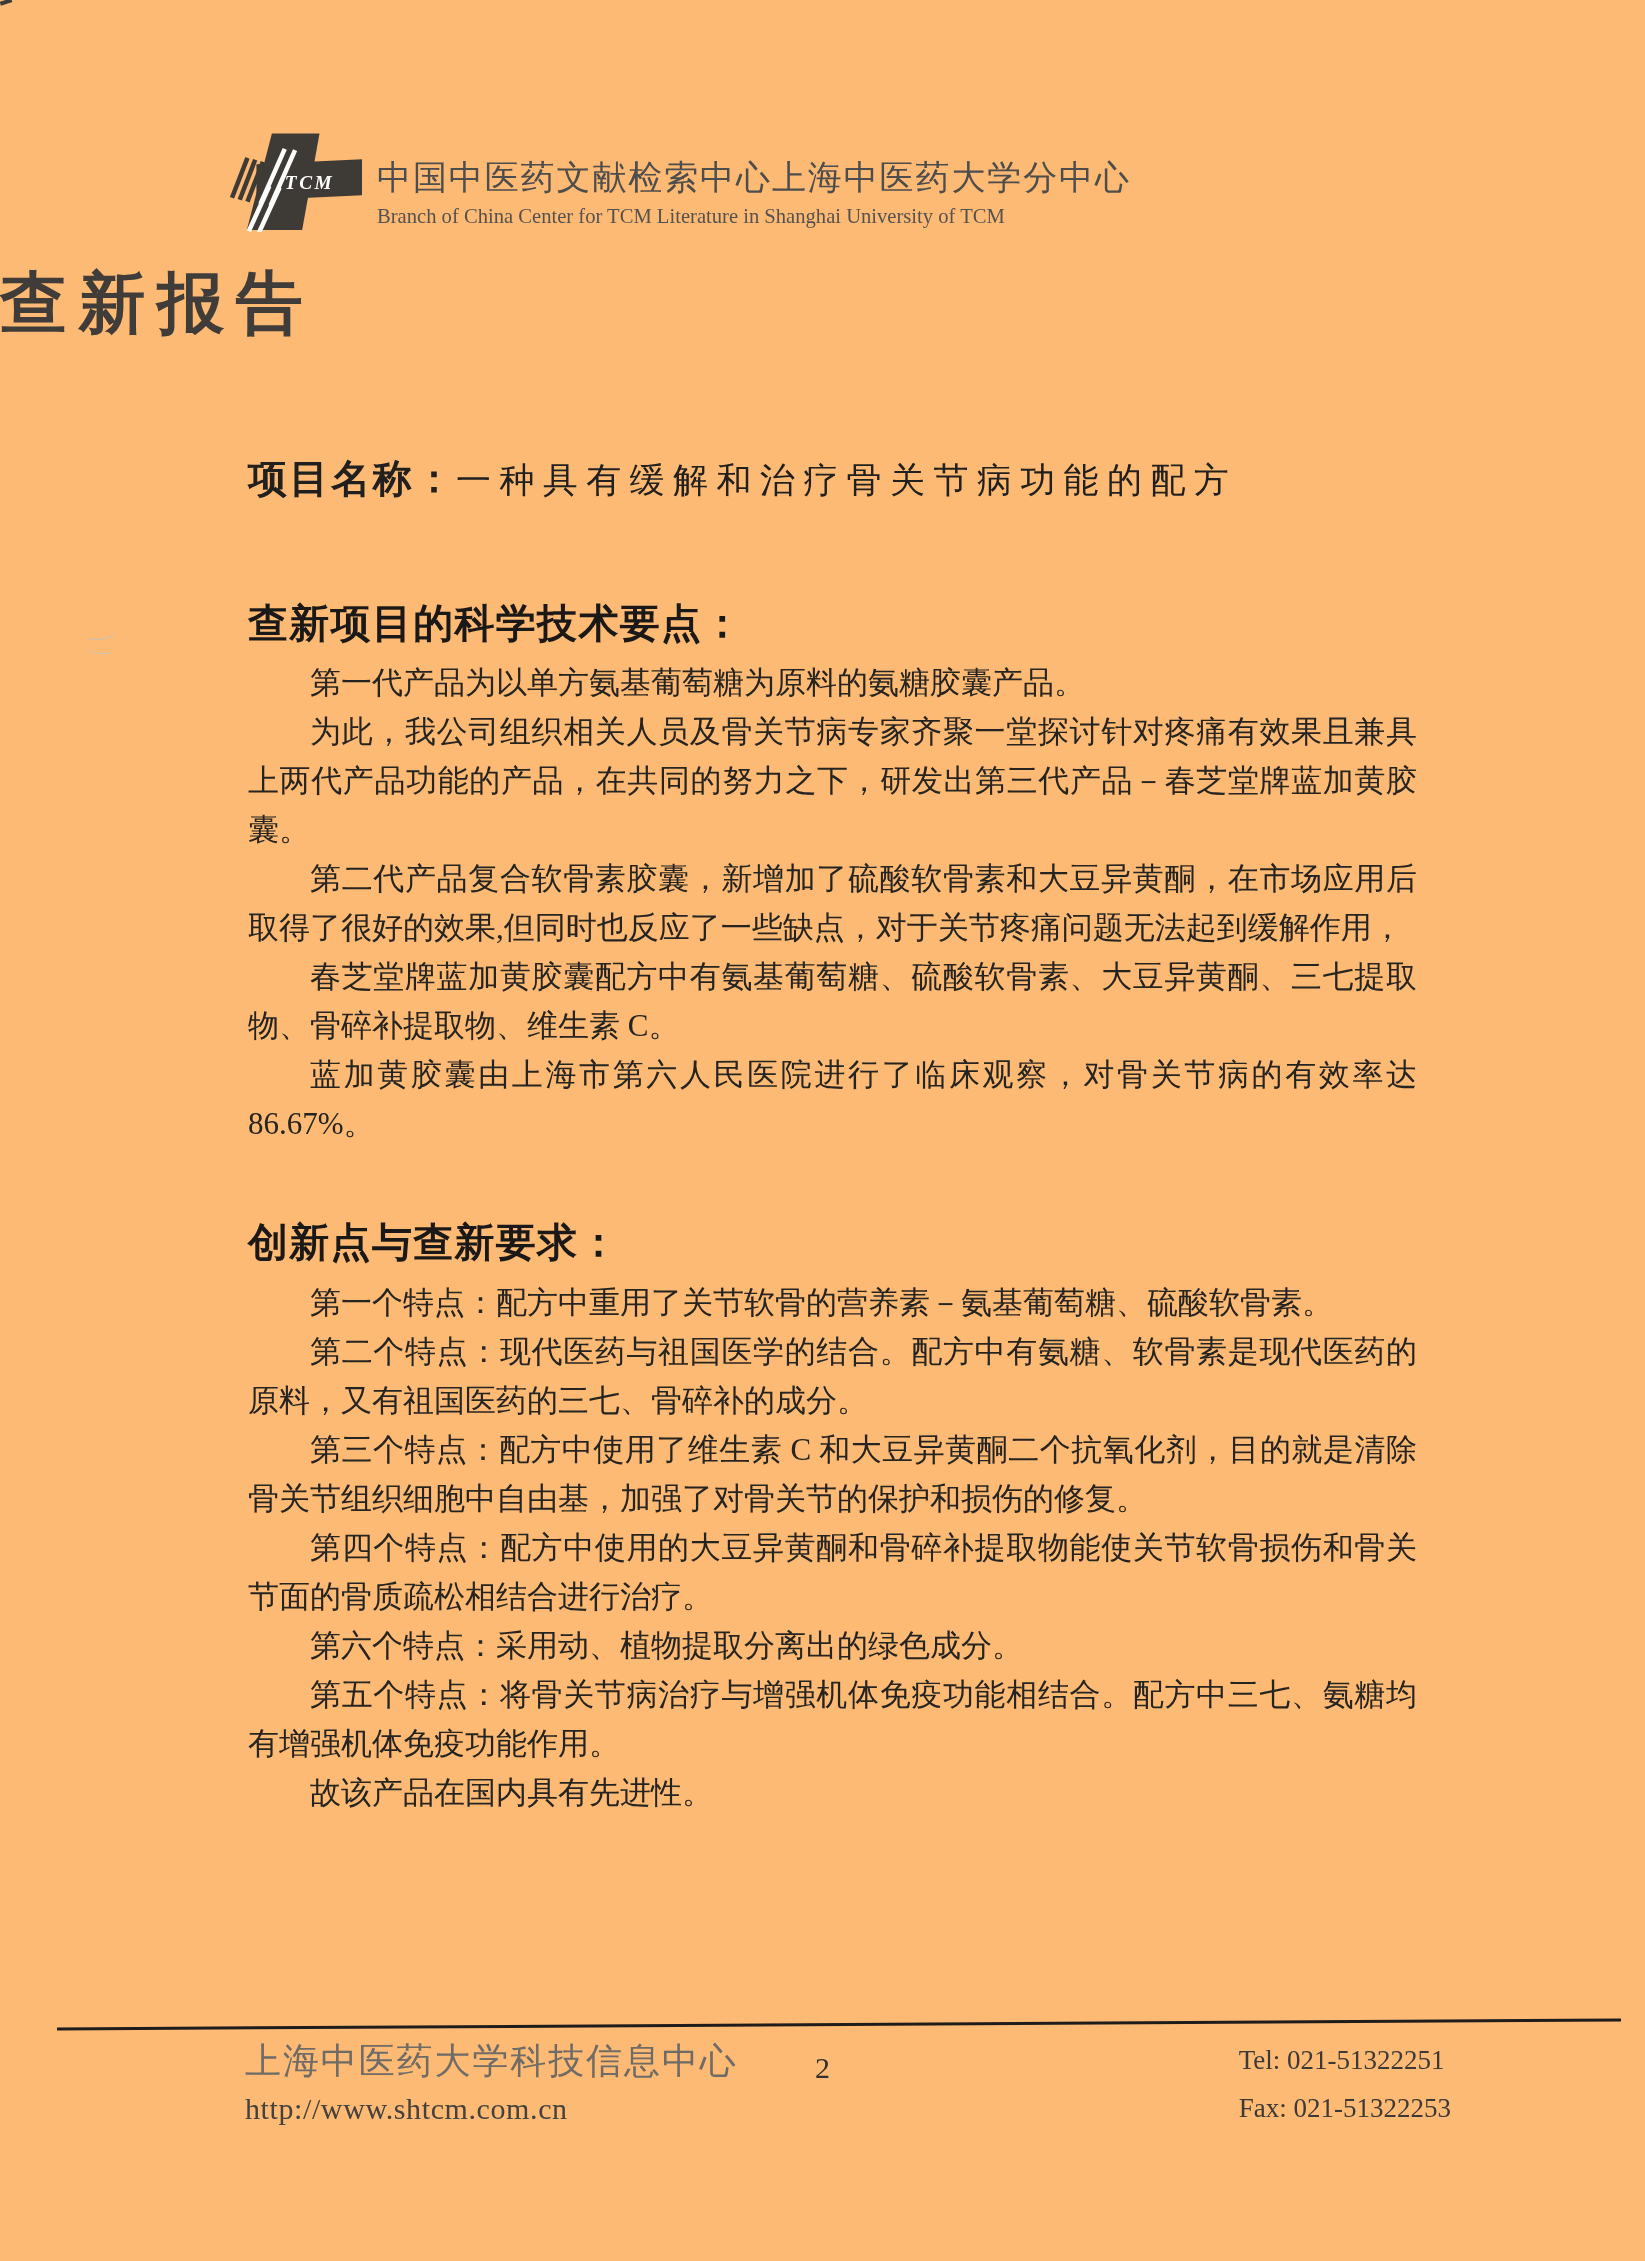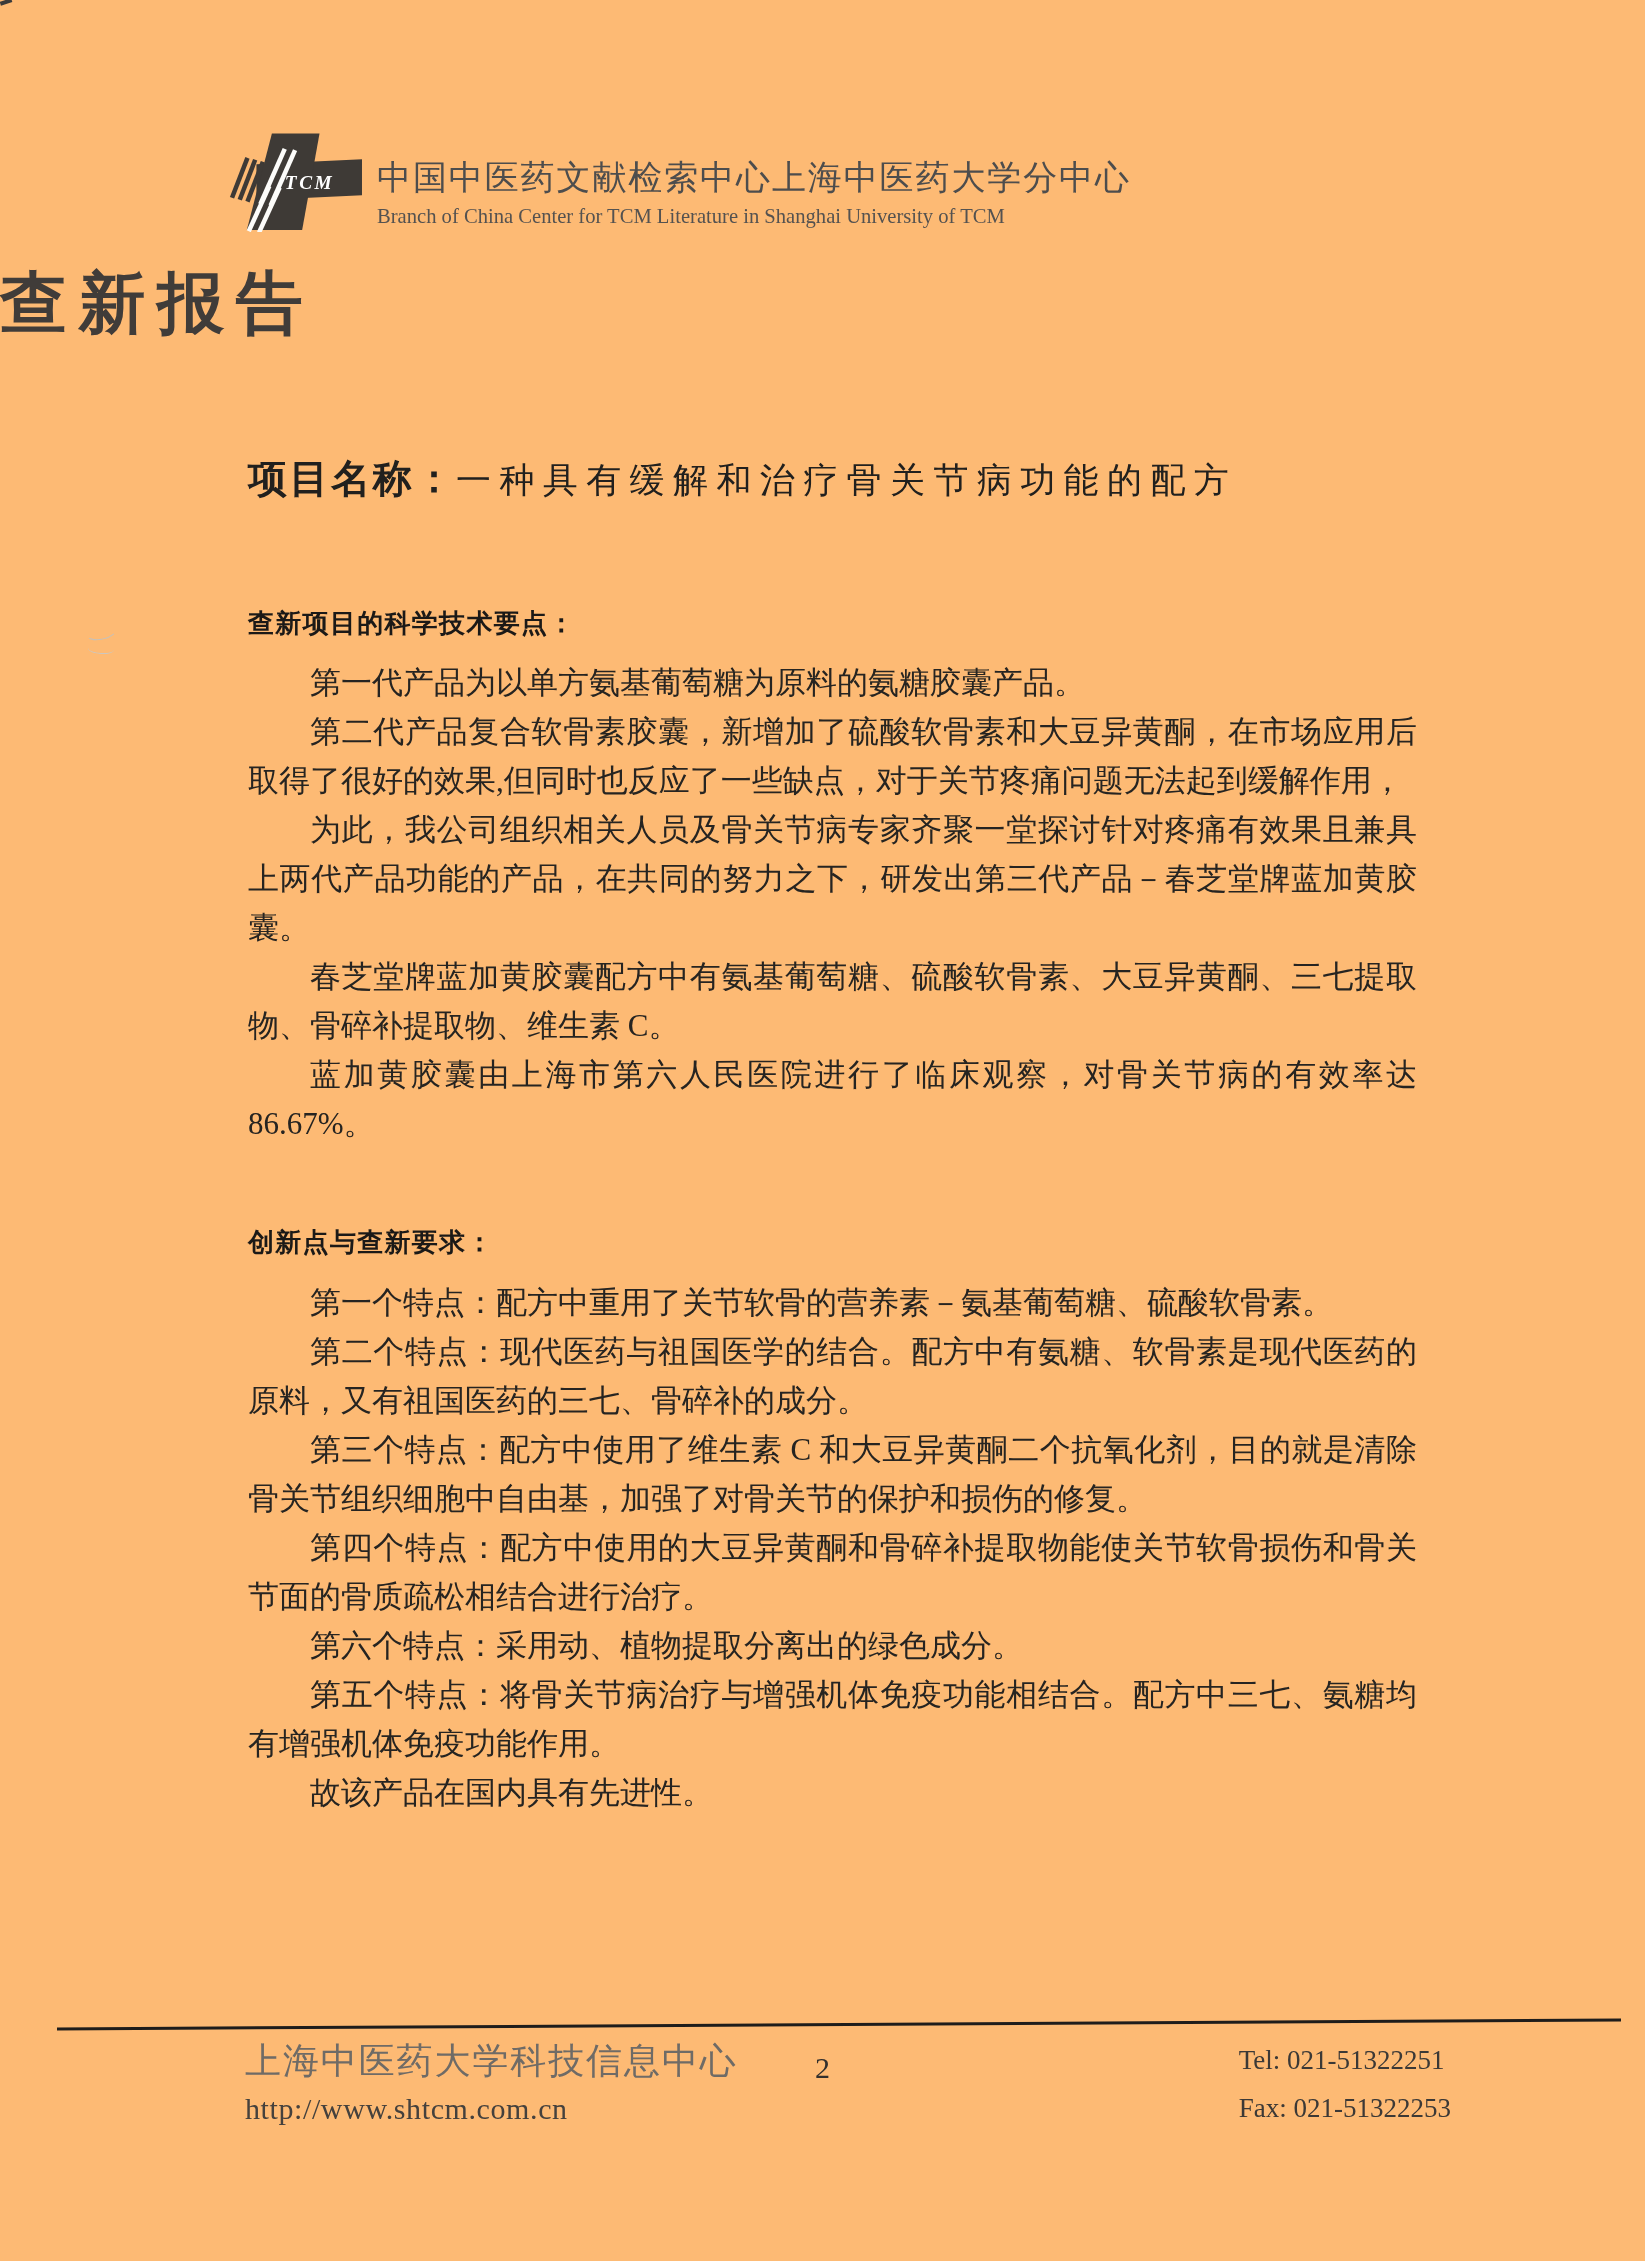--- a/index.html
+++ b/index.html
@@ -25,21 +25,21 @@
     text-align:left; font-size:67px; font-weight:700;
     letter-spacing:11.6px; color:#403c39; line-height:84px;
   }
   
   .project-line { position:absolute; left:248px; top:450px; line-height:58px; white-space:nowrap; }
   .project-label { font-size:39px; font-weight:600; letter-spacing:2.6px; color:#21201e; }
   .project-value { font-size:35px; font-weight:500; letter-spacing:8.4px; color:#21201e; }
   
   .main { position:absolute; left:248px; top:599px; width:1169px; }
   .section-heading {
-    font-size:26px; font-weight:700; line-height:49px;
+    font-size:40px; font-weight:700; line-height:49px;
     margin:0 0 10.3px 0; letter-spacing:1.3px; color:#1b1917;
   }
   .section-heading.second { margin-top:70px; }
   .main p {
     font-size:31px; line-height:49px; margin:0;
     text-indent:2em; text-align:justify; color:#262421;
   }
   
   .footer-rule {
     position:absolute; left:57px; top:2023px; width:1564px; height:2.6px;
@@ -97,22 +97,22 @@
 
   <div class="doc-title">查新报告</div>
 
   <div class="project-line">
     <span class="project-label">项目名称：</span><span class="project-value">一种具有缓解和治疗骨关节病功能的配方</span>
   </div>
 
   <div class="main">
     <h2 class="section-heading">查新项目的科学技术要点：</h2>
     <p>第一代产品为以单方氨基葡萄糖为原料的氨糖胶囊产品。</p>
+    <p>为此，我公司组织相关人员及骨关节病专家齐聚一堂探讨针对疼痛有效果且兼具上两代产品功能的产品，在共同的努力之下，研发出第三代产品－春芝堂牌蓝加黄胶囊。</p>
     <p>第二代产品复合软骨素胶囊，新增加了硫酸软骨素和大豆异黄酮，在市场应用后取得了很好的效果,但同时也反应了一些缺点，对于关节疼痛问题无法起到缓解作用，</p>
-    <p>为此，我公司组织相关人员及骨关节病专家齐聚一堂探讨针对疼痛有效果且兼具上两代产品功能的产品，在共同的努力之下，研发出第三代产品－春芝堂牌蓝加黄胶囊。</p>
     <p>春芝堂牌蓝加黄胶囊配方中有氨基葡萄糖、硫酸软骨素、大豆异黄酮、三七提取物、骨碎补提取物、维生素 C。</p>
     <p>蓝加黄胶囊由上海市第六人民医院进行了临床观察，对骨关节病的有效率达86.67%。</p>
 
     <h2 class="section-heading second">创新点与查新要求：</h2>
     <p>第一个特点：配方中重用了关节软骨的营养素－氨基葡萄糖、硫酸软骨素。</p>
     <p>第二个特点：现代医药与祖国医学的结合。配方中有氨糖、软骨素是现代医药的原料，又有祖国医药的三七、骨碎补的成分。</p>
     <p>第三个特点：配方中使用了维生素 C 和大豆异黄酮二个抗氧化剂，目的就是清除骨关节组织细胞中自由基，加强了对骨关节的保护和损伤的修复。</p>
     <p>第四个特点：配方中使用的大豆异黄酮和骨碎补提取物能使关节软骨损伤和骨关节面的骨质疏松相结合进行治疗。</p>
     <p>第六个特点：采用动、植物提取分离出的绿色成分。</p>
     <p>第五个特点：将骨关节病治疗与增强机体免疫功能相结合。配方中三七、氨糖均有增强机体免疫功能作用。</p>

